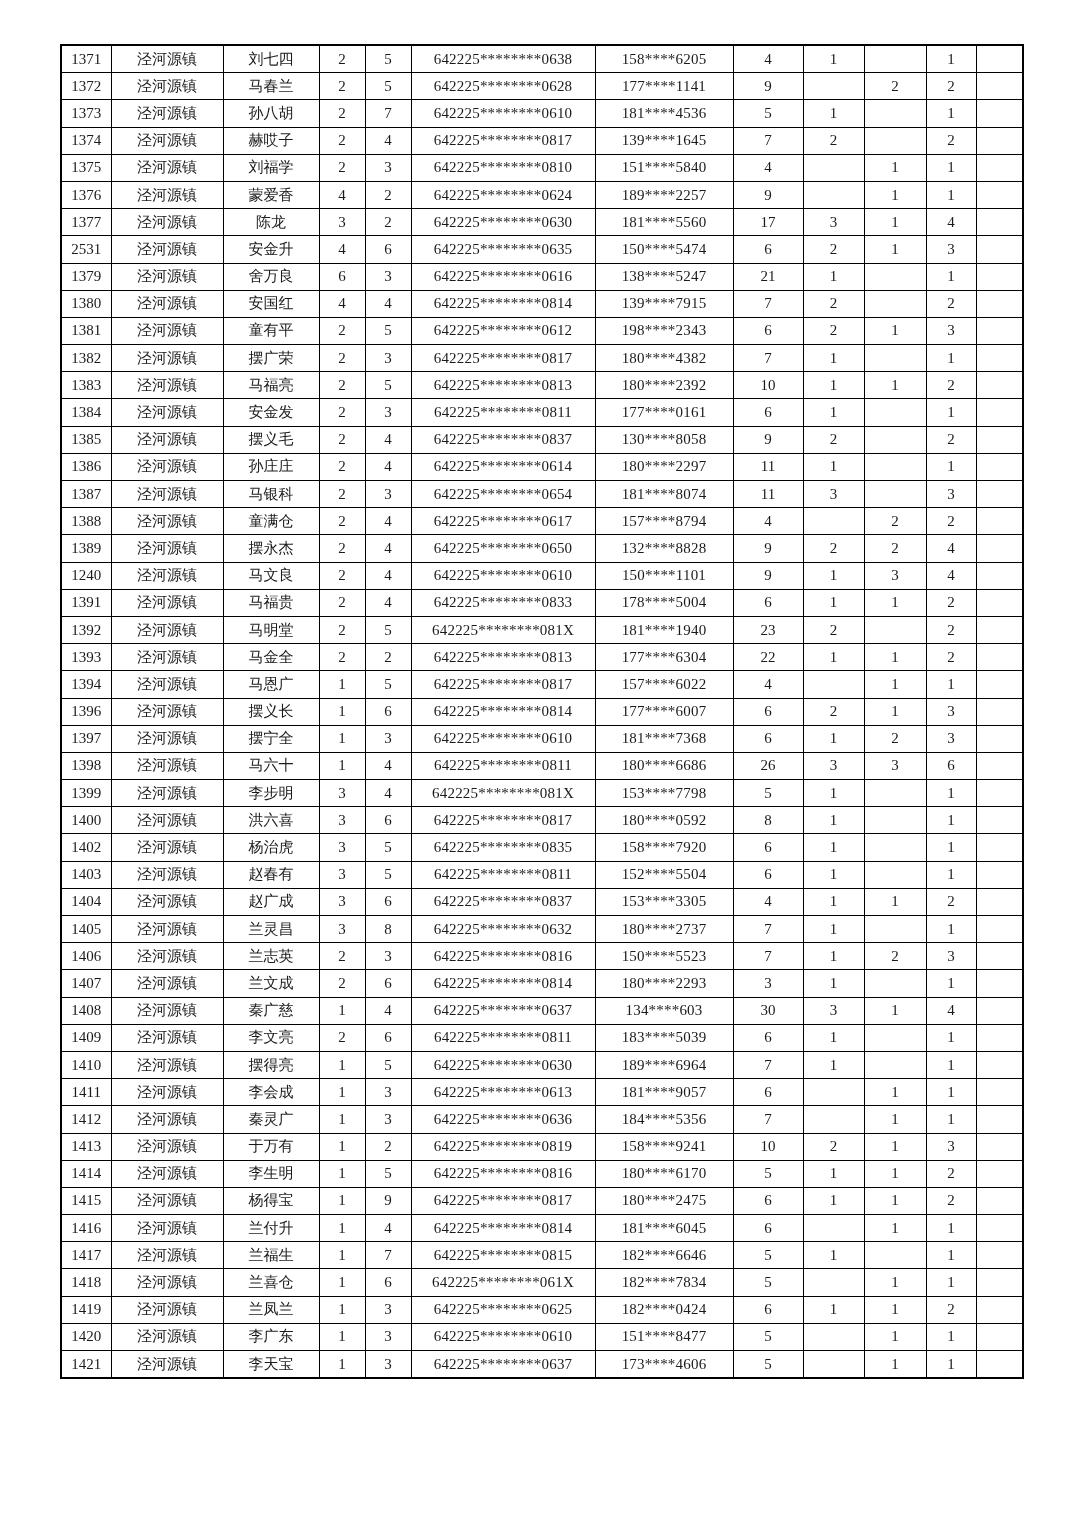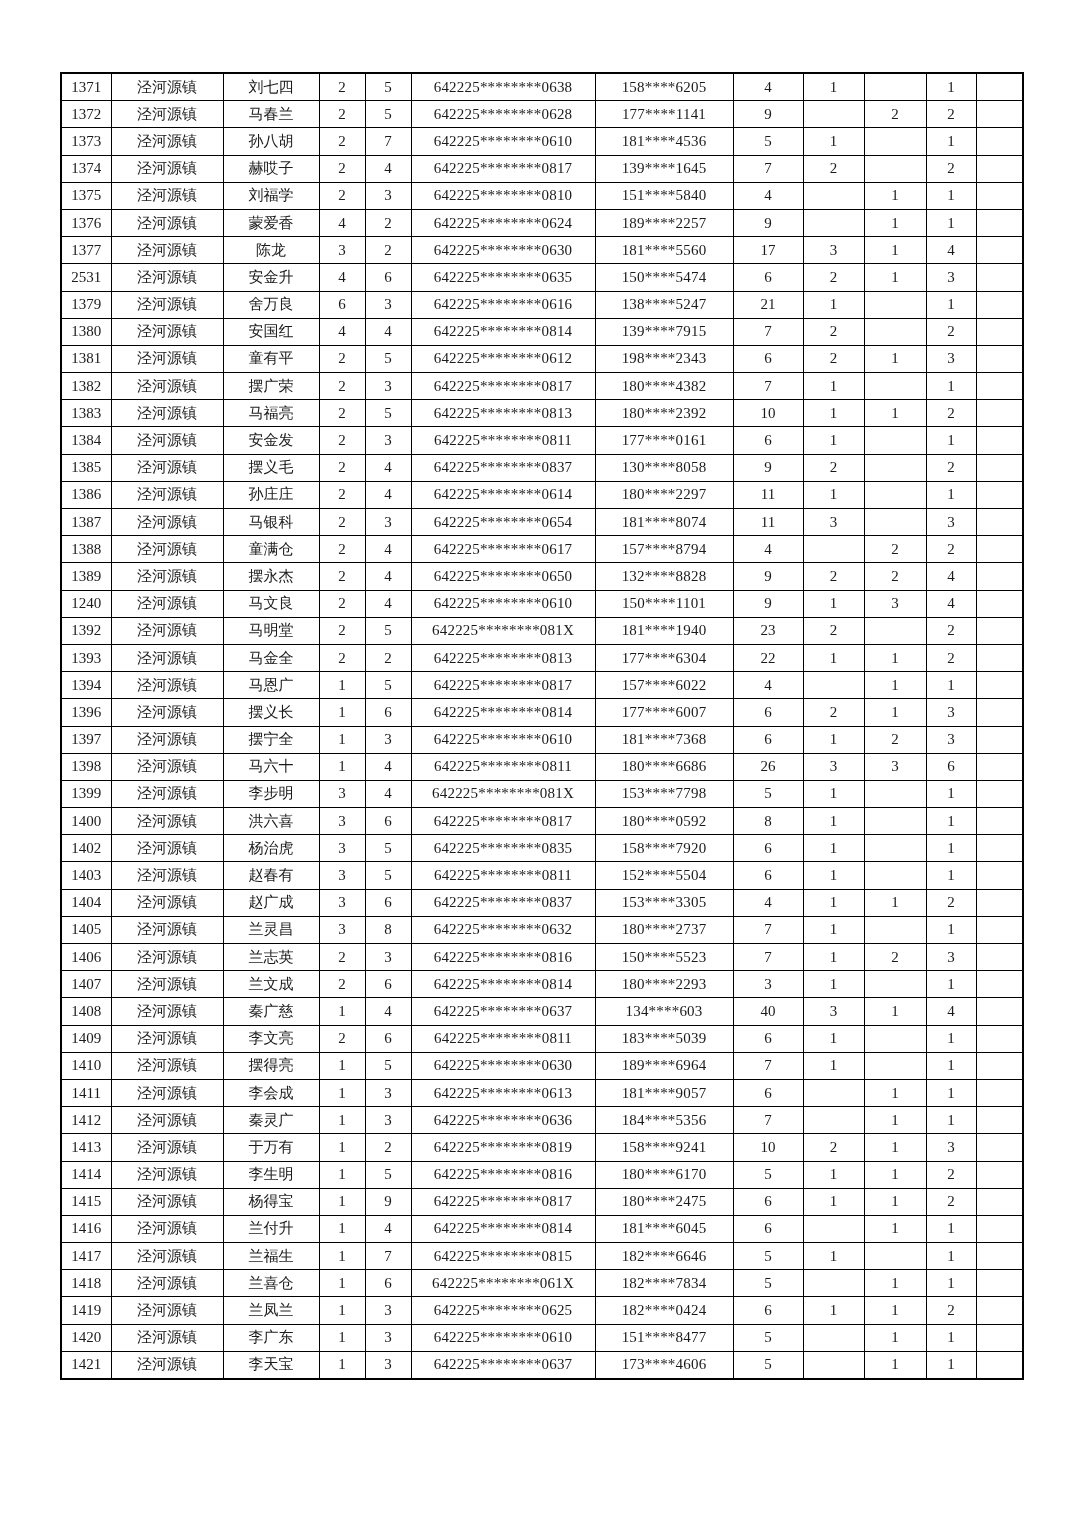--- a/index.html
+++ b/index.html
@@ -10,21 +10,21 @@
   body {
     width: 1074px;
     height: 1520px;
     position: relative;
     font-family: "Liberation Serif", "DejaVu Serif", serif;
     color: #1a1a1a;
   }
   table.roster {
     position: absolute;
     left: 60px;
-    top: 72px;
+    top: 44px;
     border-collapse: collapse;
     table-layout: fixed;
     width: 962px;
     border: 2px solid #000;
   }
   table.roster td {
     border: 1px solid #000;
     text-align: center;
     vertical-align: middle;
     font-size: 15px;
@@ -348,20 +348,34 @@
         <td class="cell-num2">4</td>
         <td class="cell-id">642225********0610</td>
         <td class="cell-phone">150****1101</td>
         <td class="cell-num3">9</td>
         <td class="cell-num4">1</td>
         <td class="cell-num5">3</td>
         <td class="cell-num6">4</td>
         <td class="cell-blank"></td>
       </tr>
       <tr>
+        <td class="cell-seq">1391</td>
+        <td class="cell-town">泾河源镇</td>
+        <td class="cell-name">马福贵</td>
+        <td class="cell-num1">2</td>
+        <td class="cell-num2">4</td>
+        <td class="cell-id">642225********0833</td>
+        <td class="cell-phone">178****5004</td>
+        <td class="cell-num3">6</td>
+        <td class="cell-num4">1</td>
+        <td class="cell-num5">1</td>
+        <td class="cell-num6">2</td>
+        <td class="cell-blank"></td>
+      </tr>
+      <tr>
         <td class="cell-seq">1392</td>
         <td class="cell-town">泾河源镇</td>
         <td class="cell-name">马明堂</td>
         <td class="cell-num1">2</td>
         <td class="cell-num2">5</td>
         <td class="cell-id">642225********081X</td>
         <td class="cell-phone">181****1940</td>
         <td class="cell-num3">23</td>
         <td class="cell-num4">2</td>
         <td class="cell-num5"></td>
@@ -551,21 +565,21 @@
         <td class="cell-blank"></td>
       </tr>
       <tr>
         <td class="cell-seq">1408</td>
         <td class="cell-town">泾河源镇</td>
         <td class="cell-name">秦广慈</td>
         <td class="cell-num1">1</td>
         <td class="cell-num2">4</td>
         <td class="cell-id">642225********0637</td>
         <td class="cell-phone">134****603</td>
-        <td class="cell-num3">40</td>
+        <td class="cell-num3">30</td>
         <td class="cell-num4">3</td>
         <td class="cell-num5">1</td>
         <td class="cell-num6">4</td>
         <td class="cell-blank"></td>
       </tr>
       <tr>
         <td class="cell-seq">1409</td>
         <td class="cell-town">泾河源镇</td>
         <td class="cell-name">李文亮</td>
         <td class="cell-num1">2</td>

